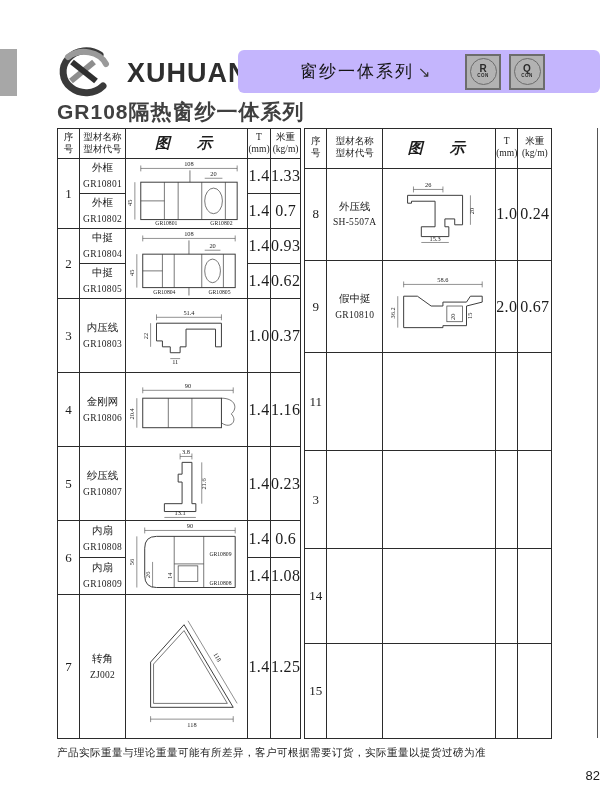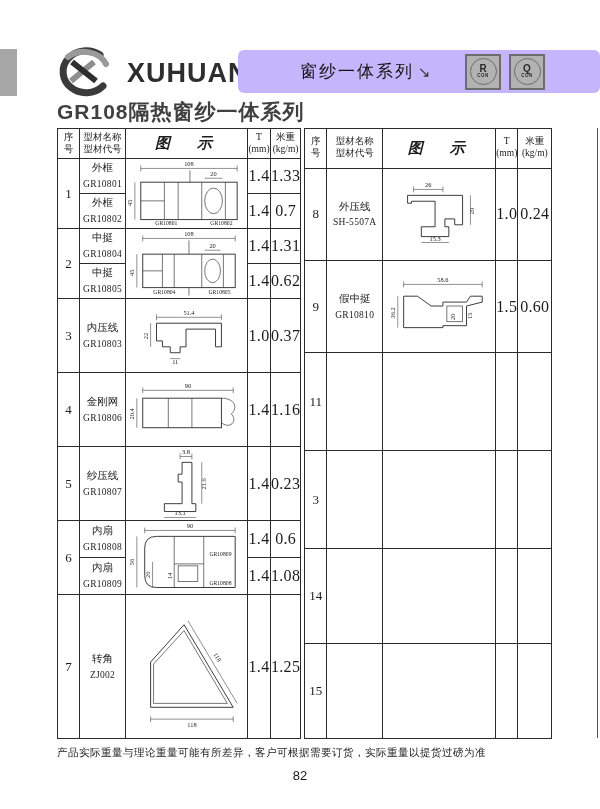--- a/index.html
+++ b/index.html
@@ -39,21 +39,21 @@
   svg{display:block;margin:0 auto;}
   svg text{font-family:"Liberation Serif","DejaVu Serif",serif;fill:#222;}
   .dim{stroke:#444;stroke-width:.6;fill:none;}
   .prof{stroke:#3a3a3a;stroke-width:1;fill:none;}
   .prof2{stroke:#3a3a3a;stroke-width:.7;fill:none;}
   .dtx{font-size:6.5px;}
   .ltx{font-size:5.8px;}
   .edge-line{position:absolute;left:597px;top:128px;width:1px;height:610px;background:#555;}
   
   .footer-note{position:absolute;left:57px;top:746px;font-size:10.5px;font-weight:normal;color:#1a1a1a;letter-spacing:.5px;}
-  .page-number{position:absolute;left:0;top:768px;width:600px;text-align:center;font-size:13px;color:#1a1a1a;}
+  .page-number{position:absolute;left:0;top:768px;width:600px;text-align:right;font-size:13px;color:#1a1a1a;}
 </style>
 </head>
 <body>
 
 <div class="left-gray-block"></div>
 
 <div class="logo-wrap">
   <svg class="logo-icon" viewBox="0 0 66 54">
     <path d="M50,9 A23,21 0 1,0 53,40" stroke="#3a3a3a" stroke-width="7" fill="none" stroke-linecap="round"></path>
     <path d="M18,11 A24,20 0 0,1 56,18" stroke="#9a9a9a" stroke-width="6" fill="none" stroke-linecap="round"></path>
@@ -159,21 +159,21 @@
           <ellipse class="prof2" cx="87" cy="41" rx="8" ry="12"></ellipse>
           <line class="dim" x1="79" y1="20" x2="95" y2="20"></line>
               <text class="dtx" x="87" y="18" text-anchor="middle">20</text>
           <line class="dim" x1="10" y1="24" x2="10" y2="58"></line>
               <text class="dtx" x="7" y="43" text-anchor="middle" transform="rotate(-90 7 43)">45</text>
           <text class="ltx" x="38" y="65" text-anchor="middle">GR10804</text>
           <text class="ltx" x="94" y="65" text-anchor="middle">GR10805</text>
         </svg>
       </td>
       <td class="val-cell">1.4</td>
-      <td class="val-cell">1.31</td>
+      <td class="val-cell">0.93</td>
     </tr>
     <tr style="height:35px">
       <td class="name-cell"><span>中挺</span><br><span class="code">GR10805</span></td>
       <td class="val-cell">1.4</td>
       <td class="val-cell">0.62</td>
     </tr>
 
     <tr style="height:74px">
       <td class="no-cell">3</td>
       <td class="name-cell"><span>内压线</span><br><span class="code">GR10803</span></td>
@@ -335,22 +335,22 @@
               <line class="dim" x1="100" y1="5" x2="100" y2="11"></line>
           <text class="dtx" x="60" y="6" text-anchor="middle">58.6</text>
           <path class="prof" d="M20,20 L34,20 L48,30 L60,30 L60,26 L84,26 L88,20 L100,20 L100,26 L84,30 L84,50 L60,50 L60,52 L20,52 Z"></path>
           <rect class="prof2" x="64" y="30" width="16" height="16"></rect>
           <text class="dtx" x="72" y="41" text-anchor="middle" transform="rotate(-90 72 41)">20</text>
           <text class="dtx" x="90" y="40" text-anchor="middle" transform="rotate(-90 90 40)">15</text>
           <line class="dim" x1="14" y1="20" x2="14" y2="52"></line>
               <text class="dtx" x="11" y="37" text-anchor="middle" transform="rotate(-90 11 37)">36.2</text>
         </svg>
       </td>
-      <td class="val-cell">1.5</td>
-      <td class="val-cell">0.60</td>
+      <td class="val-cell">2.0</td>
+      <td class="val-cell">0.67</td>
     </tr>
 
     <tr style="height:74px">
       <td class="no-cell">11</td>
       <td></td>
           <td></td>
           <td></td>
           <td></td>
     </tr>
     <tr style="height:74px">

